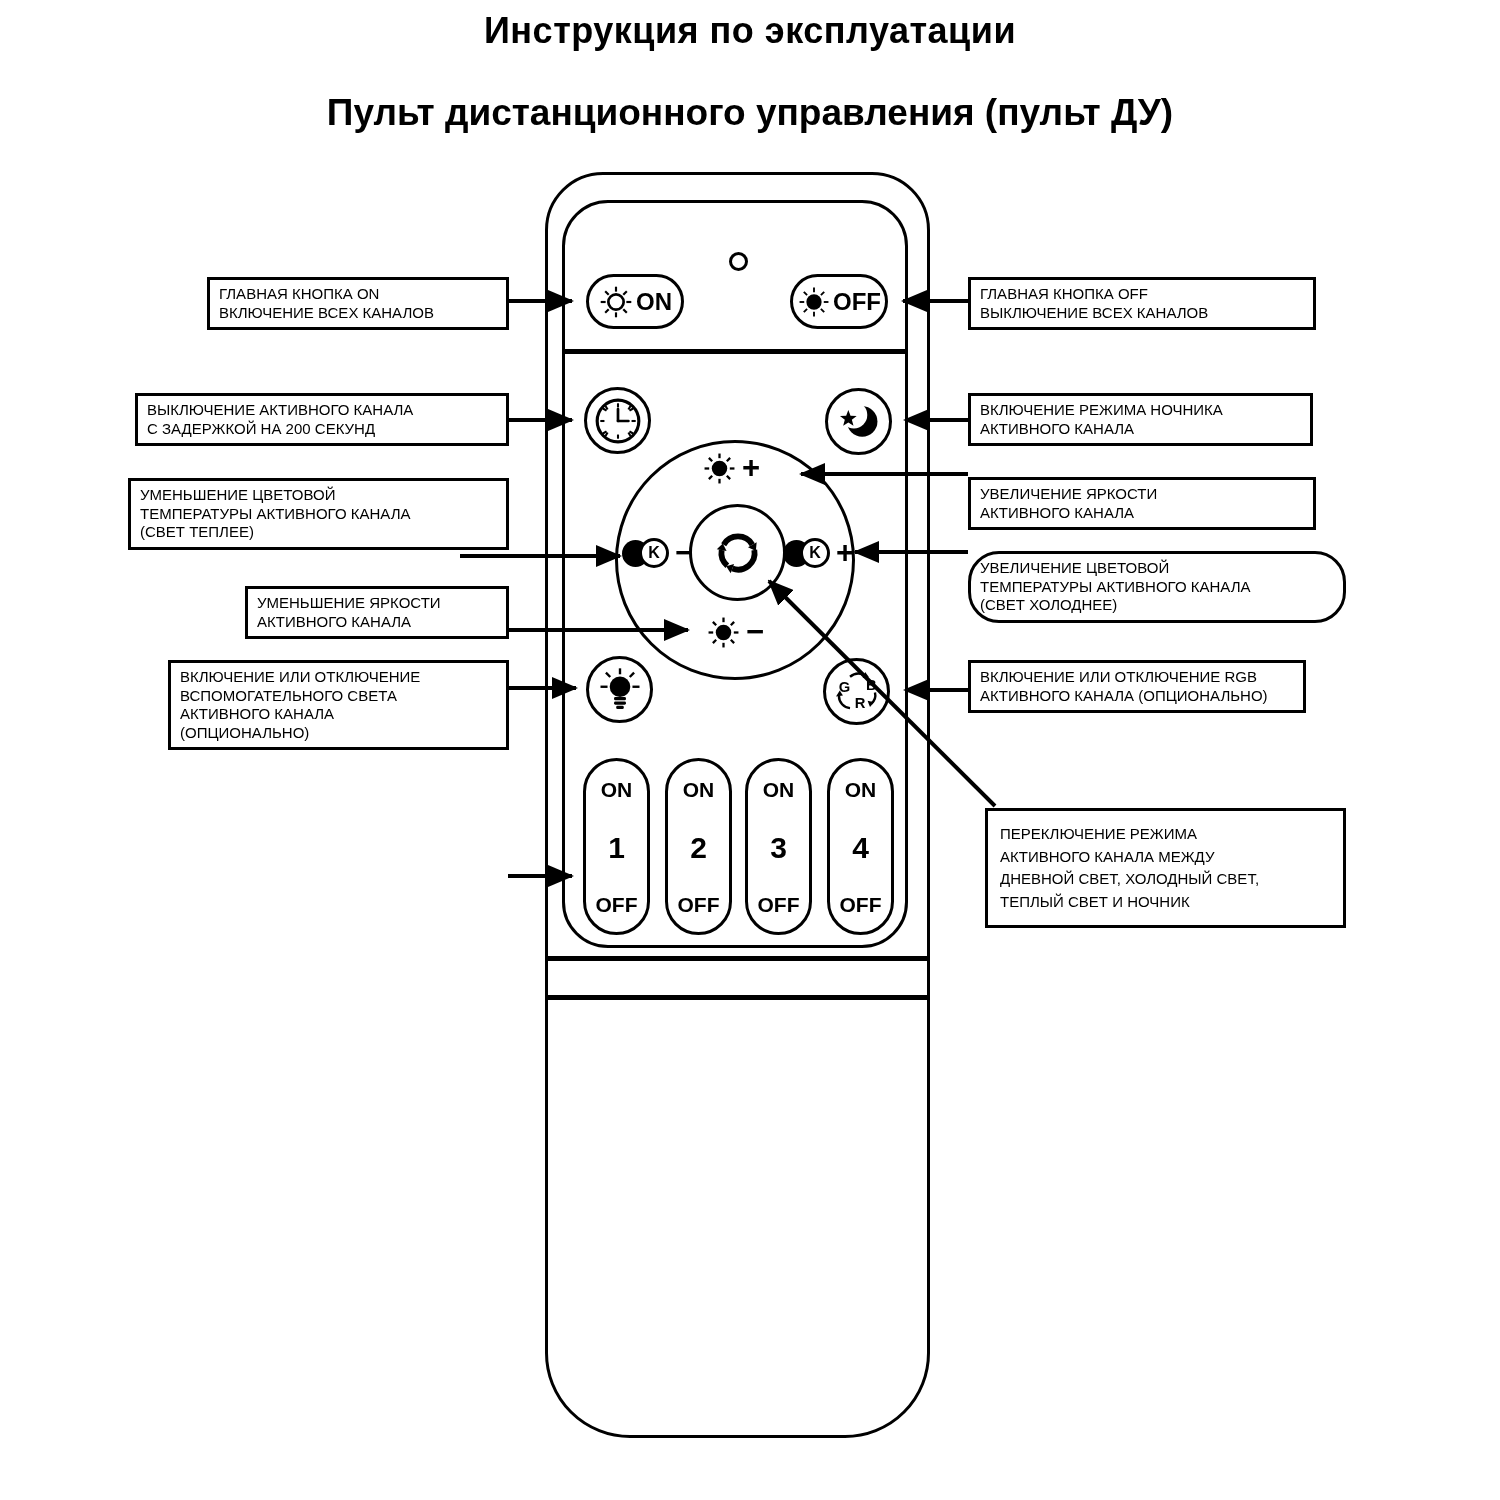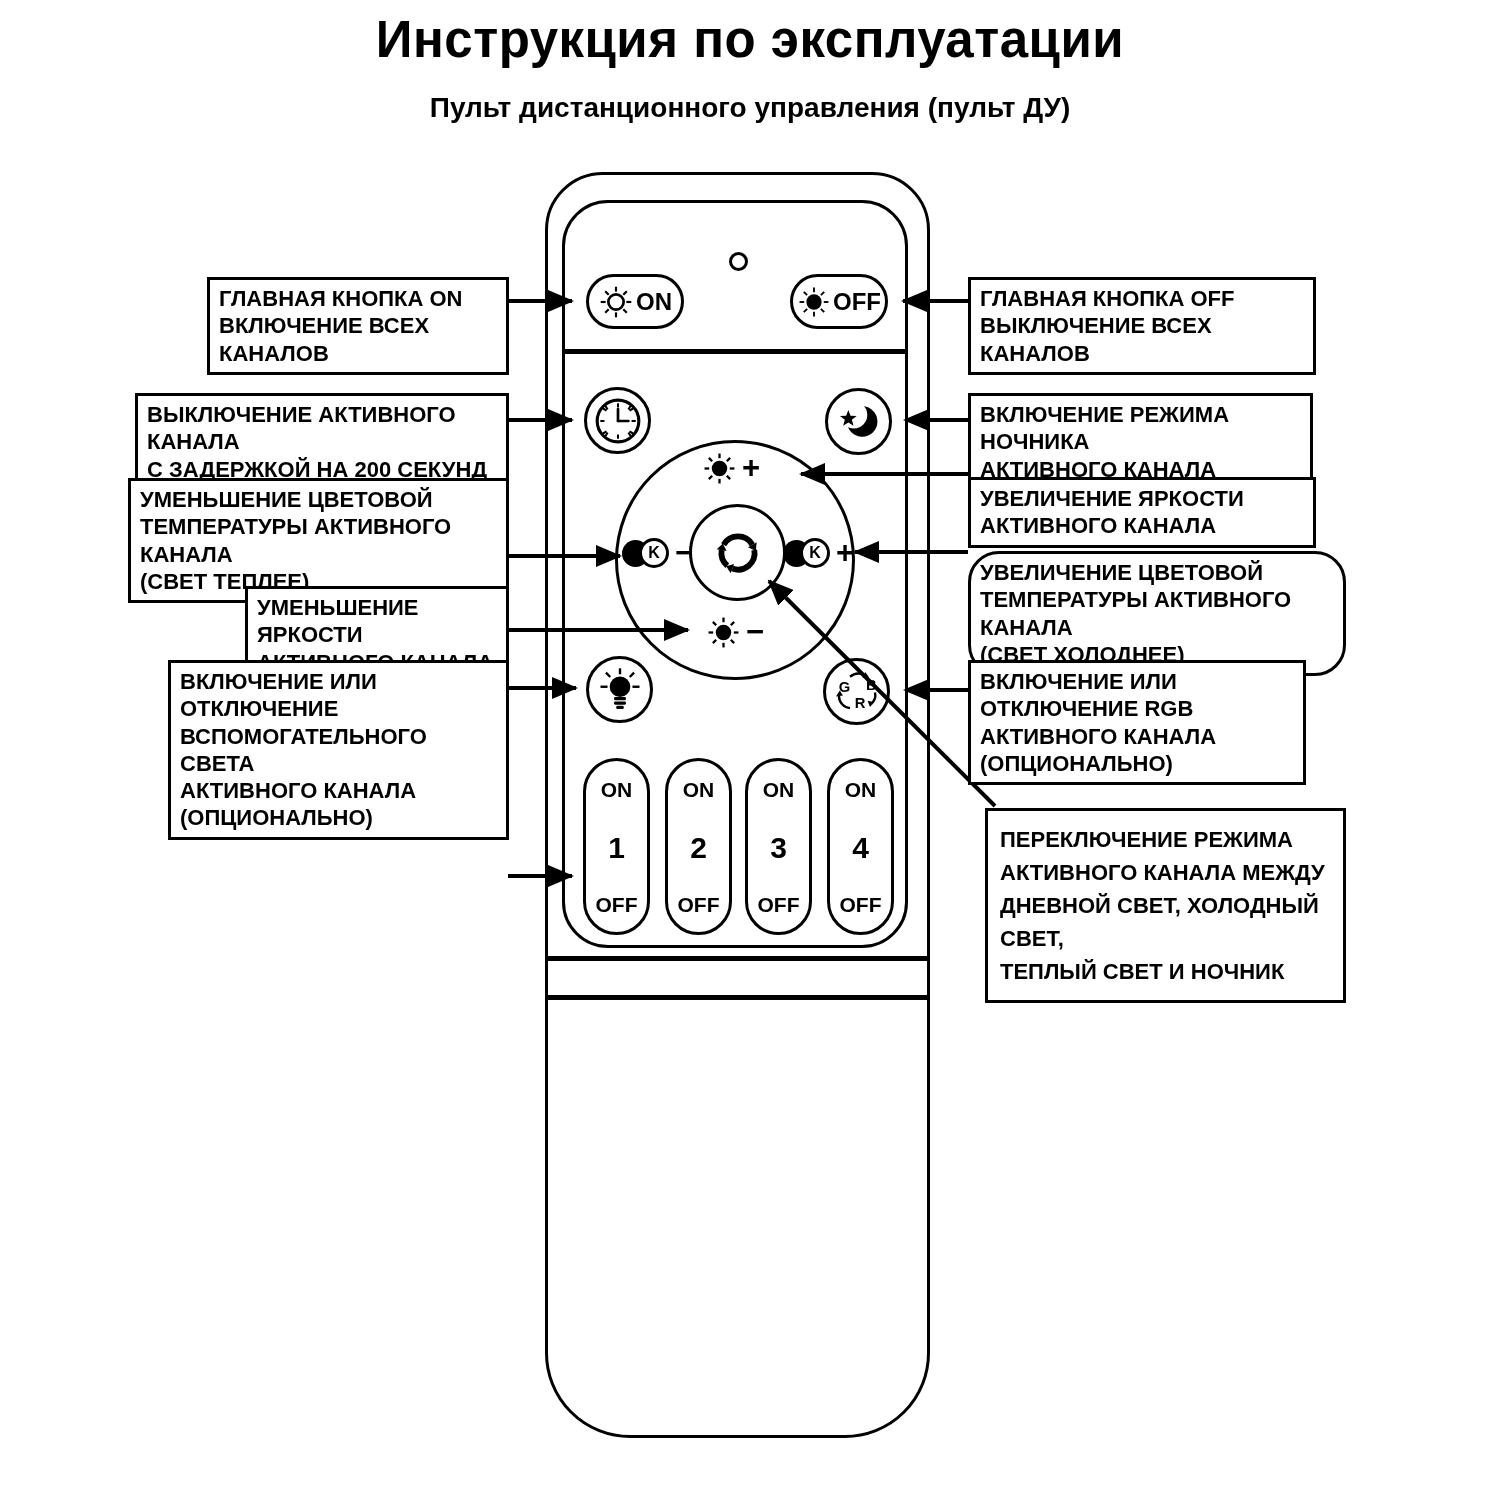--- a/index.html
+++ b/index.html
@@ -1,25 +1,25 @@
 <!DOCTYPE html>
 <html><head>
 <meta charset="utf-8">
 <style>
   html,body{margin:0;padding:0;background:#fff;}
   .stage{position:relative;width:1500px;height:1500px;background:#fff;overflow:hidden;
          font-family:"Liberation Sans",sans-serif;color:#000;}
   .title{position:absolute;left:0;top:10px;width:100%;text-align:center;
-         font-size:51px;font-weight:bold;letter-spacing:.5px;}
+         font-size:36px;font-weight:bold;letter-spacing:.5px;}
   .subtitle{position:absolute;left:0;top:92px;width:100%;text-align:center;
-         font-size:28px;font-weight:bold;}
+         font-size:37px;font-weight:bold;}
   
   .callout{position:absolute;border:3px solid #000;background:#fff;z-index:5;
            padding:5px 9px;box-sizing:border-box;}
-  .callout .ct{display:block;font-size:22px;font-weight:bold;line-height:1.24;
+  .callout .ct{display:block;font-size:15px;font-weight:normal;line-height:1.24;
            white-space:pre-line;}
   .callout.tall .ct{line-height:1.38;}
   .callout.roomy{padding:12px 12px;}
   .callout.roomy .ct{line-height:1.5;}
   
   .connectors{position:absolute;left:0;top:0;z-index:3;pointer-events:none;}
   
   .remote-body{position:absolute;left:545px;top:172px;width:385px;height:1266px;
          border:3px solid #000;border-radius:58px 58px 85px 85px;box-sizing:border-box;z-index:1;}
   .remote-panel{position:absolute;left:562px;top:200px;width:346px;height:748px;

